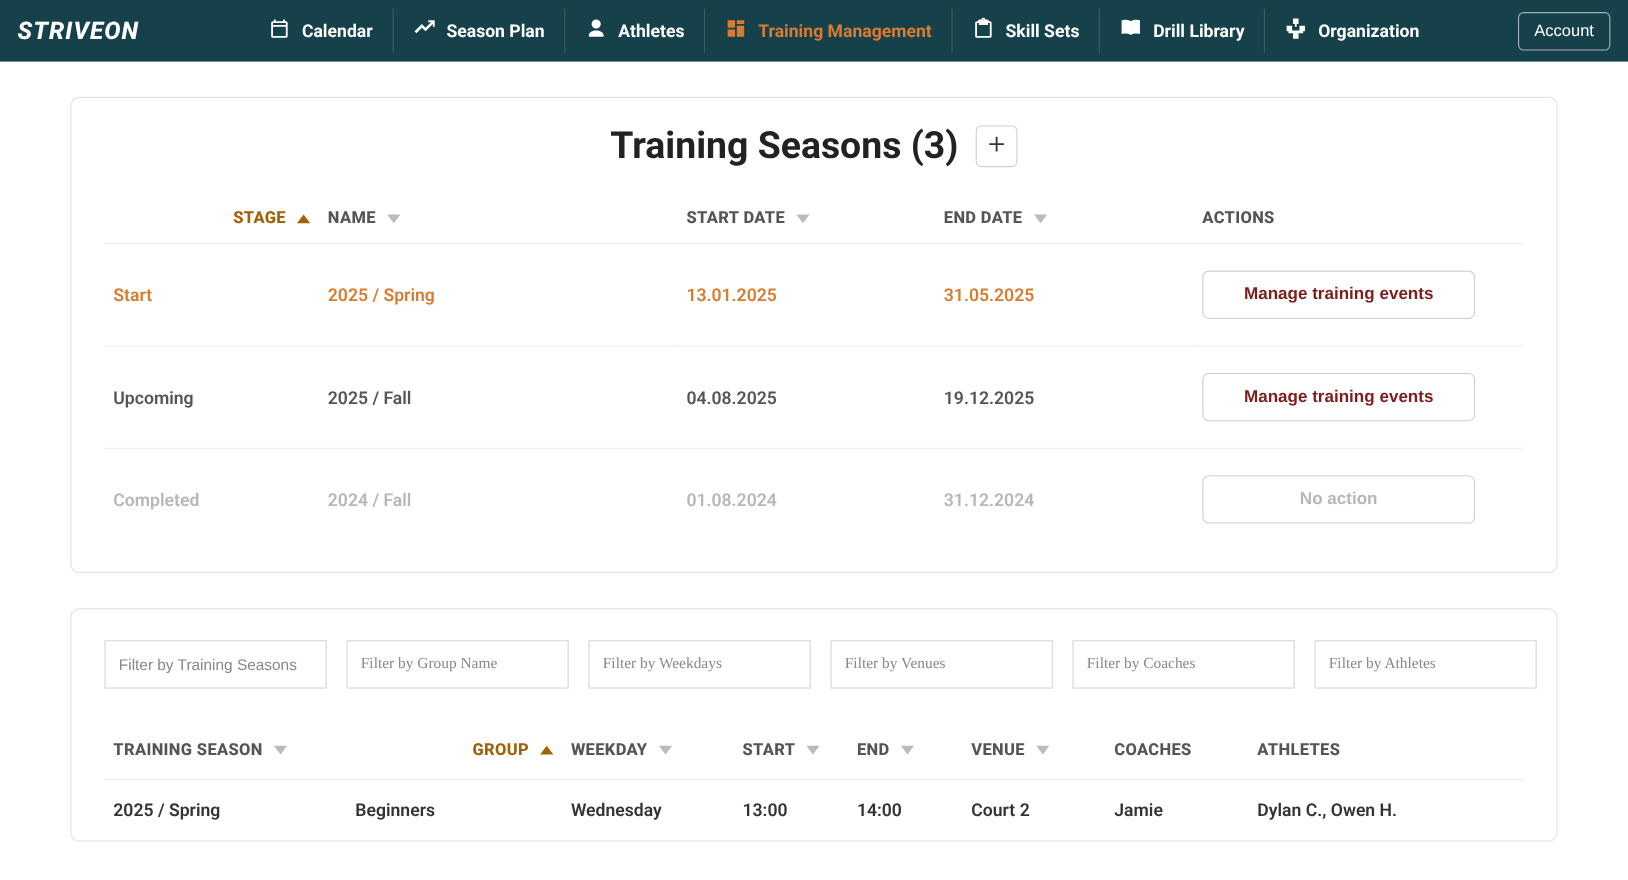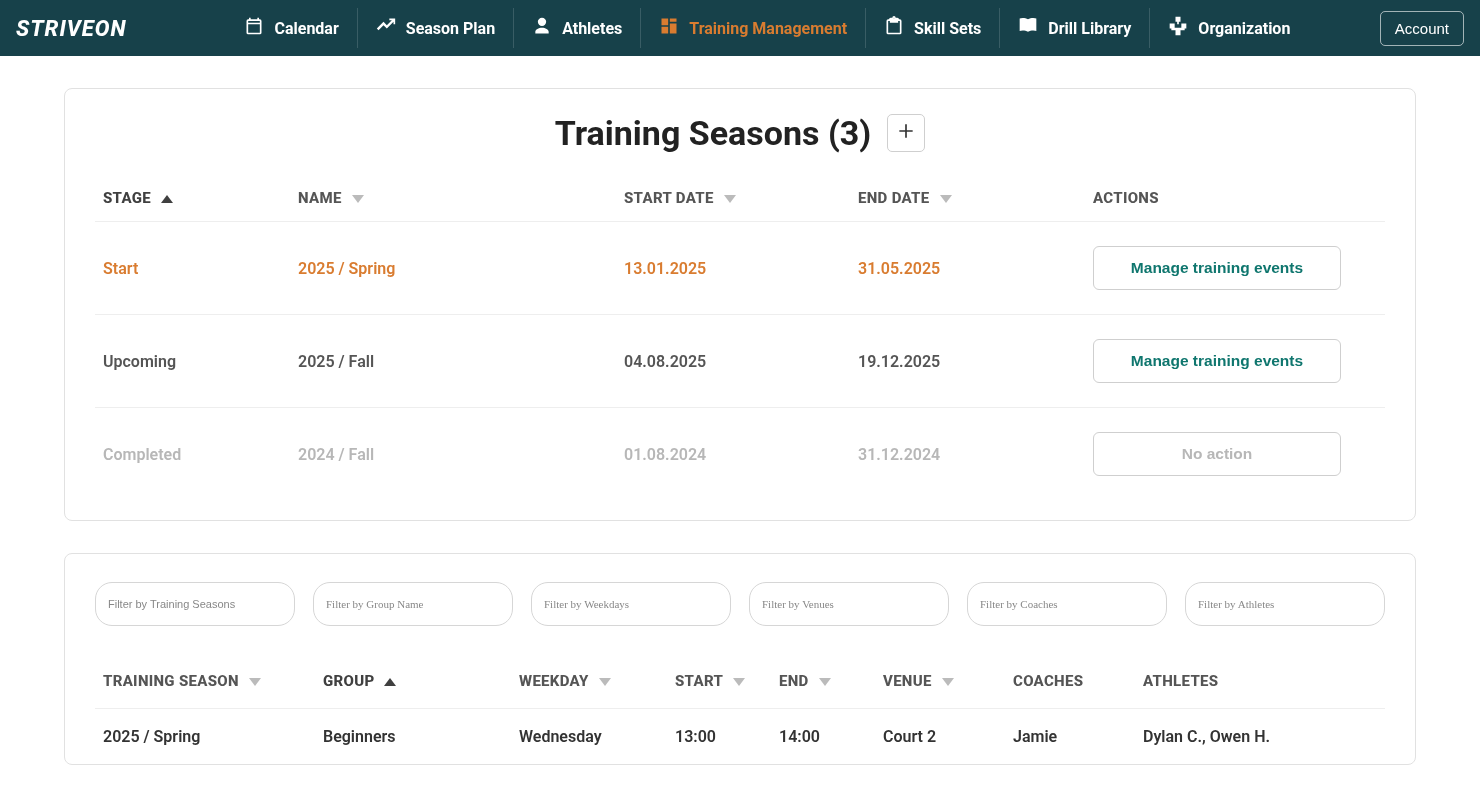--- a/index.html
+++ b/index.html
@@ -101,21 +101,21 @@
     thead th {
       text-align: left;
       font-size: 15px;
       font-weight: 800;
       letter-spacing: 0.3px;
       color: #555;
       padding: 8px 8px 14px 8px;
       text-transform: uppercase;
     }
     thead th.sortable { cursor: pointer; }
-    thead th.sorted { color: #404040; }
+    thead th.sorted { color: #a16207; text-align: right; }
     .sort-arrow {
       display: inline-block;
       width: 0; height: 0;
       margin-left: 6px;
       vertical-align: middle;
     }
     .sort-arrow.asc {
       border-left: 6px solid transparent;
       border-right: 6px solid transparent;
       border-bottom: 8px solid currentColor;
@@ -136,42 +136,42 @@
     tr.active-row td { color: #d97c30; }
     tr.completed-row td { color: #b7b7b7; }
     .row-btn {
       border: 1px solid #cfcfcf;
       border-radius: 6px;
       background: #fff;
       padding: 12px 0;
       width: 248px;
       font-size: 15.5px;
       font-weight: 700;
-      color: #0f766e;
+      color: #7f1d1d;
       cursor: pointer;
       text-align: center;
     }
     .row-btn.disabled {
       color: #b7b7b7;
       cursor: default;
     }
 
     
     .filters {
       display: flex;
       gap: 18px;
       margin-bottom: 28px;
       margin-top: 4px;
     }
     .filter-input {
       height: 44px;
       border: 1px solid #d6d6d6;
-      border-radius: 17px;
+      border-radius: 0;
       padding: 0 12px;
-      font-size: 11px;
+      font-size: 14px;
       color: #c2410c;
     }
     .filter-input::placeholder { color: #888; }
     .w1 { width: 202px; }
     .w2 { width: 202px; font-family: Liberation Serif, serif; }
 
     
     .groups th, .groups td { padding: 18px 8px; }
     .groups tbody td { font-weight: 600; color: #333; }
   </style>

